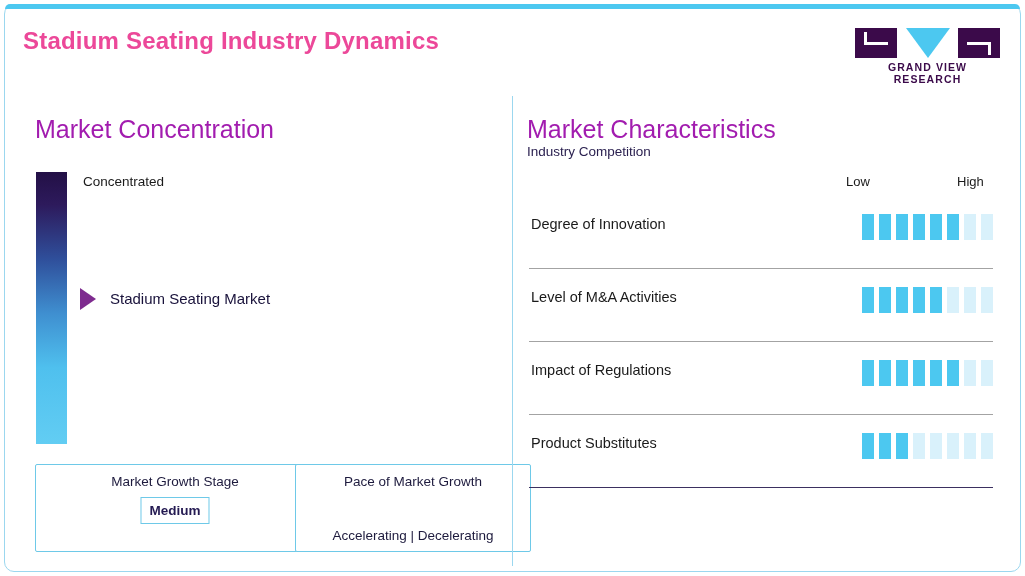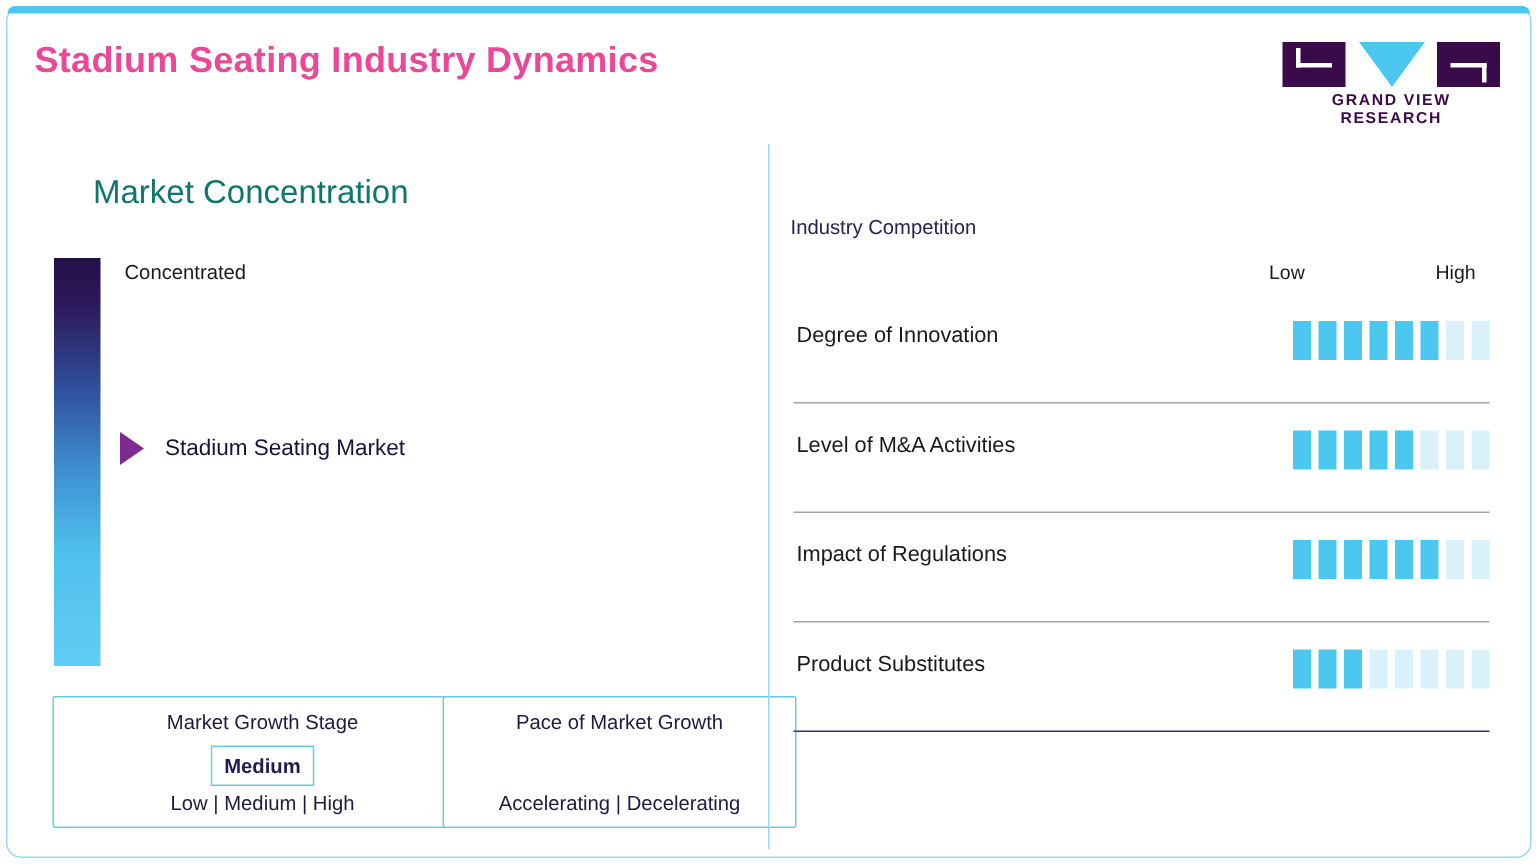--- a/index.html
+++ b/index.html
@@ -106,24 +106,23 @@
     text-align: center;
     font-size: 10.5px;
     letter-spacing: 1.1px;
     color: #3b0a4a;
     font-weight: bold;
   }
 
   
   .sec-head {
     position: absolute;
-    font-size: 22px;
-    color: #0f766e;
+    font-size: 25px;
+    color: #a21caf;
     font-weight: normal;
-    margin-left: 27px;
   }
   #mc-head { left: 35px; top: 115px; }
   #mch-head { left: 527px; top: 115px; }
   .sub-head {
     position: absolute;
     left: 527px;
     top: 144px;
     font-size: 13.5px;
     color: #2b2150;
   }
@@ -297,30 +296,30 @@
 
   <div class="gradbar"></div>
   <div class="lbl-concentrated">Concentrated</div>
   <div class="lbl-fragmented">Fragmented</div>
   <div class="pointer"></div>
   <div class="pointer-label">Stadium Seating Market</div>
 
   <div class="card" id="card-growth">
     <div class="card-title">Market Growth Stage</div>
     <div class="card-value">Medium</div>
-    <div class="card-scale">Low | Medium | High</div>
   </div>
 
   <div class="card" id="card-pace">
     <div class="card-title">Pace of Market Growth</div>
     <div class="card-scale">Accelerating | Decelerating</div>
   </div>
 
   <div class="divider-v"></div>
 
+  <div class="sec-head" id="mch-head">Market Characteristics</div>
   <div class="sub-head">Industry Competition</div>
   <div class="scale-low">Low</div>
   <div class="scale-high">High</div>
 
   <div class="rows" id="char-rows">
       <div class="row">
         <div class="row-label">Degree of Innovation</div>
         <div class="bars">
           <div class="bar on"></div>
           <div class="bar on"></div>

